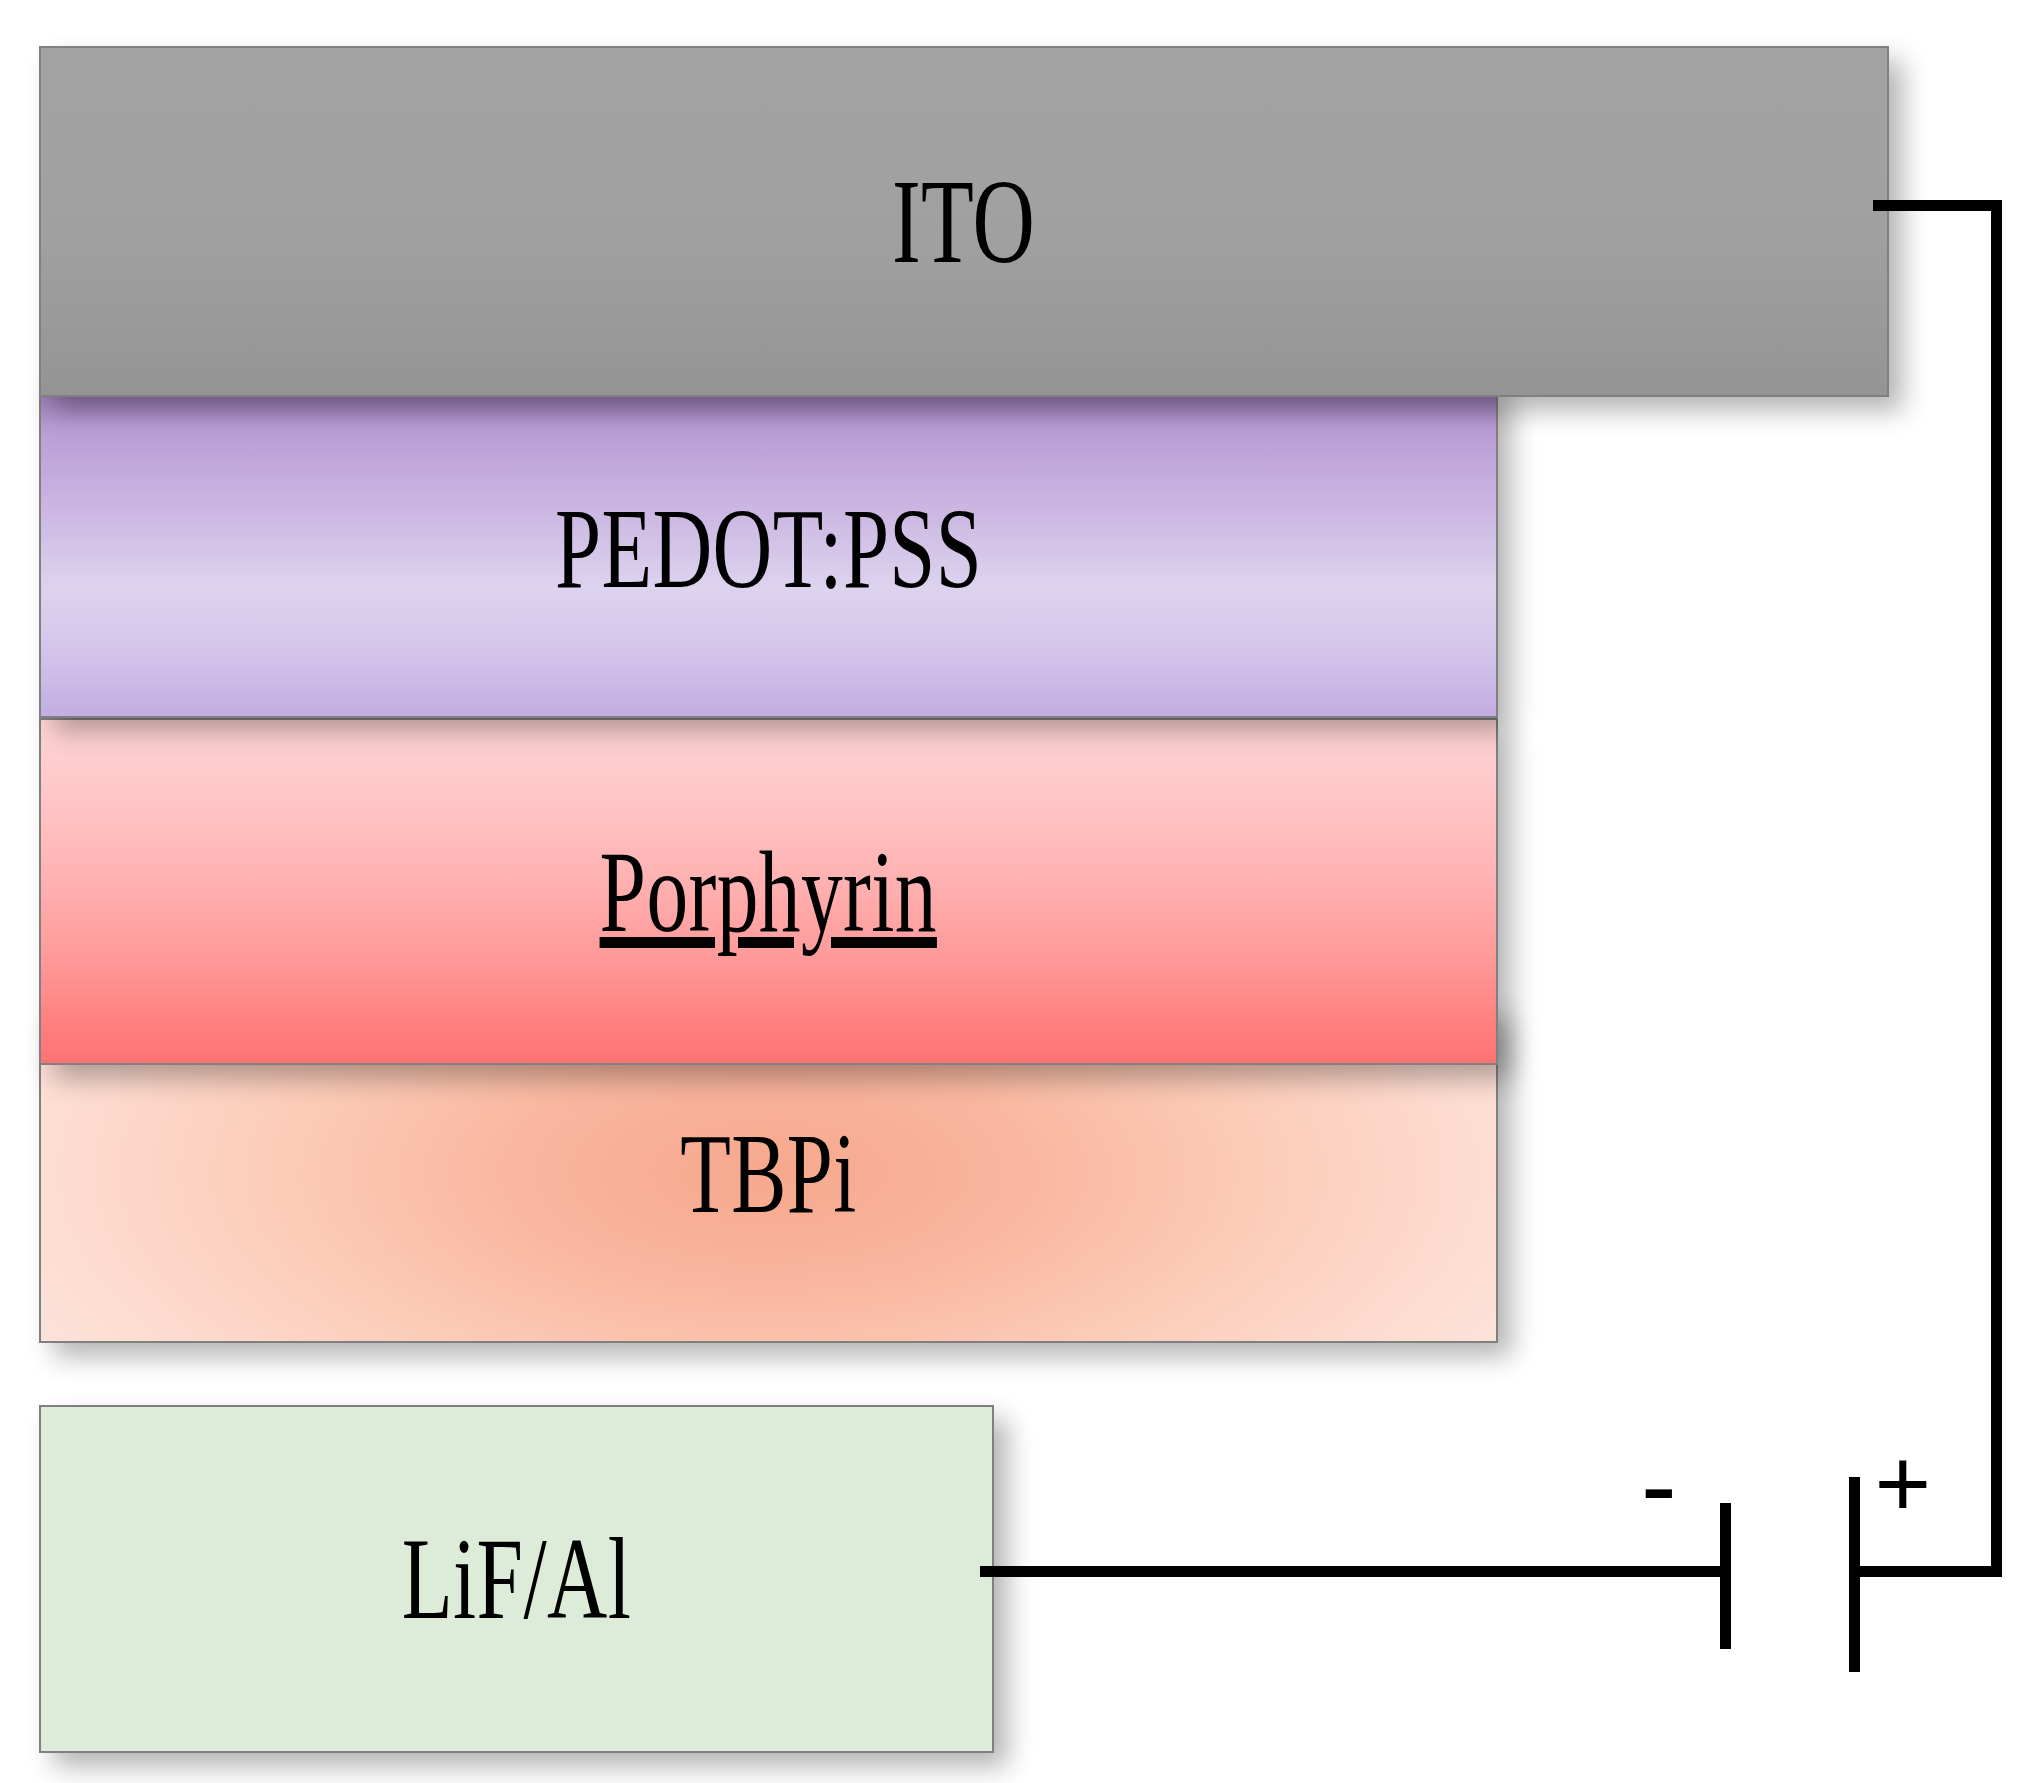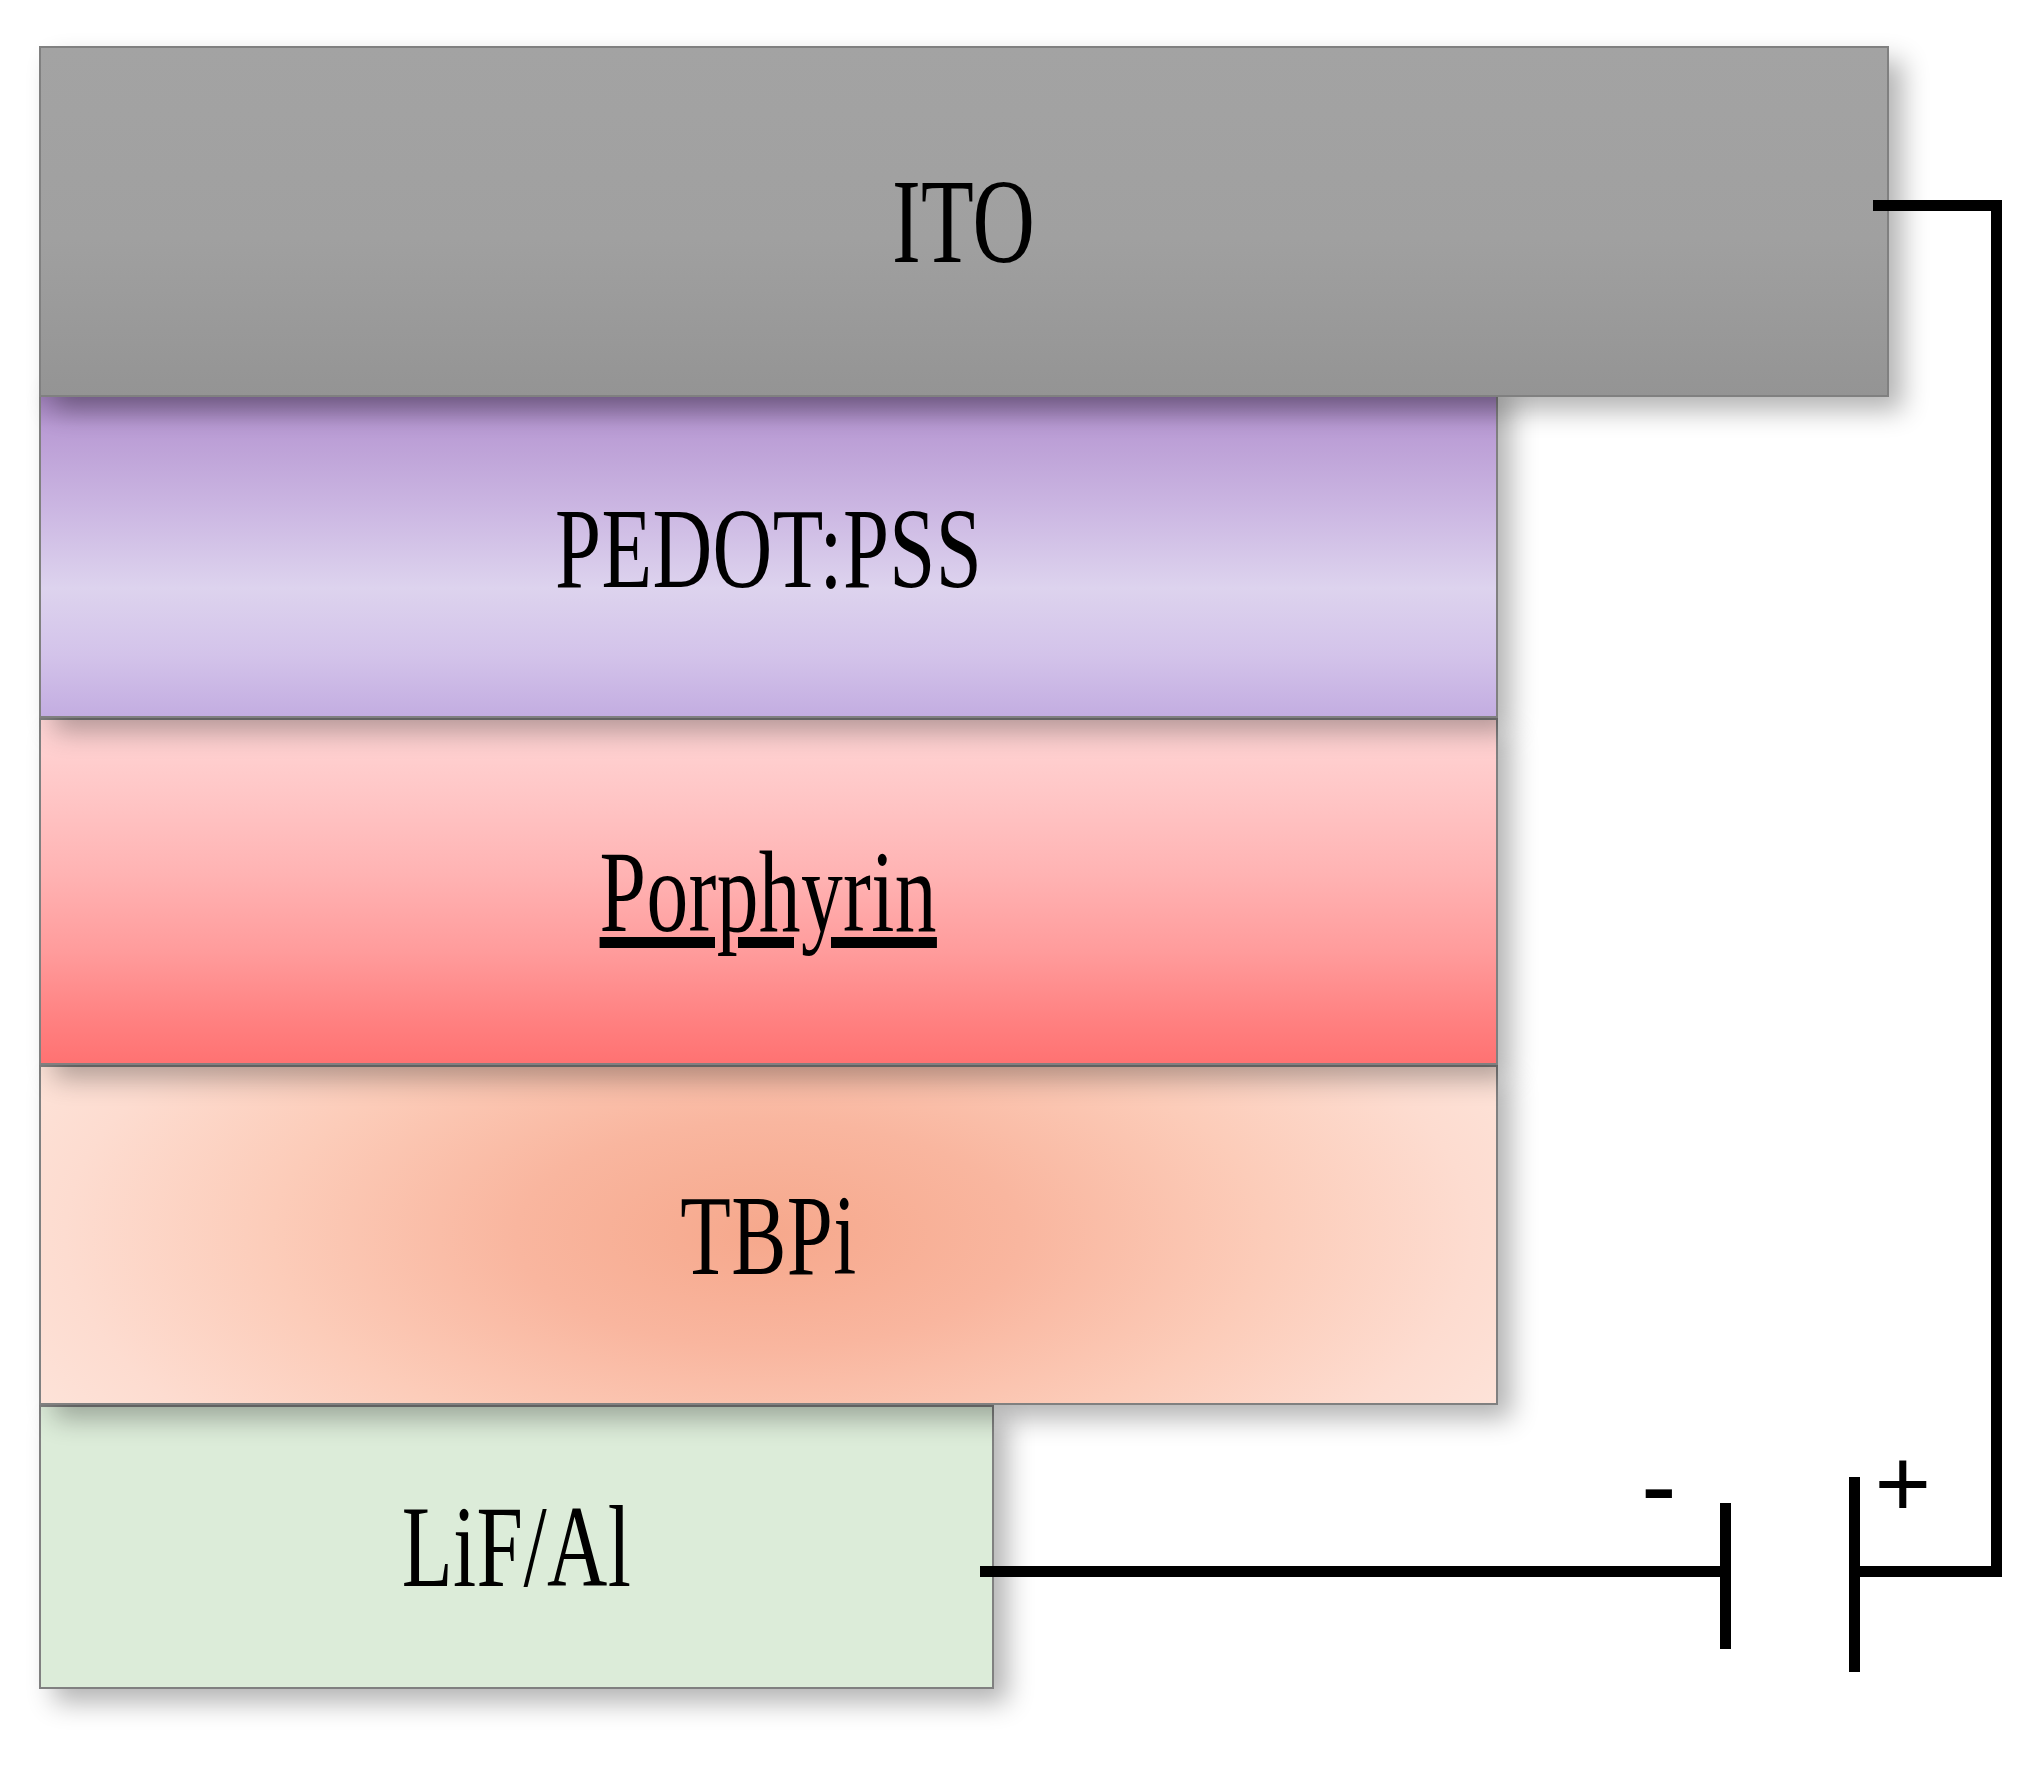--- a/index.html
+++ b/index.html
@@ -57,31 +57,31 @@
   #layer-porphyrin {
     left: 39px;  top: 718px;
     width: 1459px; height: 347px;
     background: linear-gradient(180deg, #ffd6d6 0%, #ffc6c6 22%, #ffb3b3 45%, #ff9b9b 68%, #ff8080 88%, #ff7272 100%);
     z-index: 4;
     text-decoration: underline;
   }
   #layer-porphyrin .label { font-size: 116px; }
 
   #layer-tbpi {
-    left: 39px;  top: 1065px;
+    left: 39px;  top: 1003px;
     width: 1459px; height: 340px;
     background:
       radial-gradient(ellipse 62% 120% at 50% 50%, #f6a88c 0%, #f9b69f 28%, #fcccb9 55%, #fddcd0 78%, #fde7de 100%);
     z-index: 3;
   }
   #layer-tbpi .label { font-size: 115px; }
 
   #layer-lifal {
     left: 39px;  top: 1405px;
-    width: 955px; height: 284px;
+    width: 955px; height: 348px;
     background: #dcecd9;
     z-index: 2;
   }
   #layer-lifal .label { font-size: 116px; }
 
   
   .wire {
     position: absolute;
     background: #000000;
     z-index: 10;

